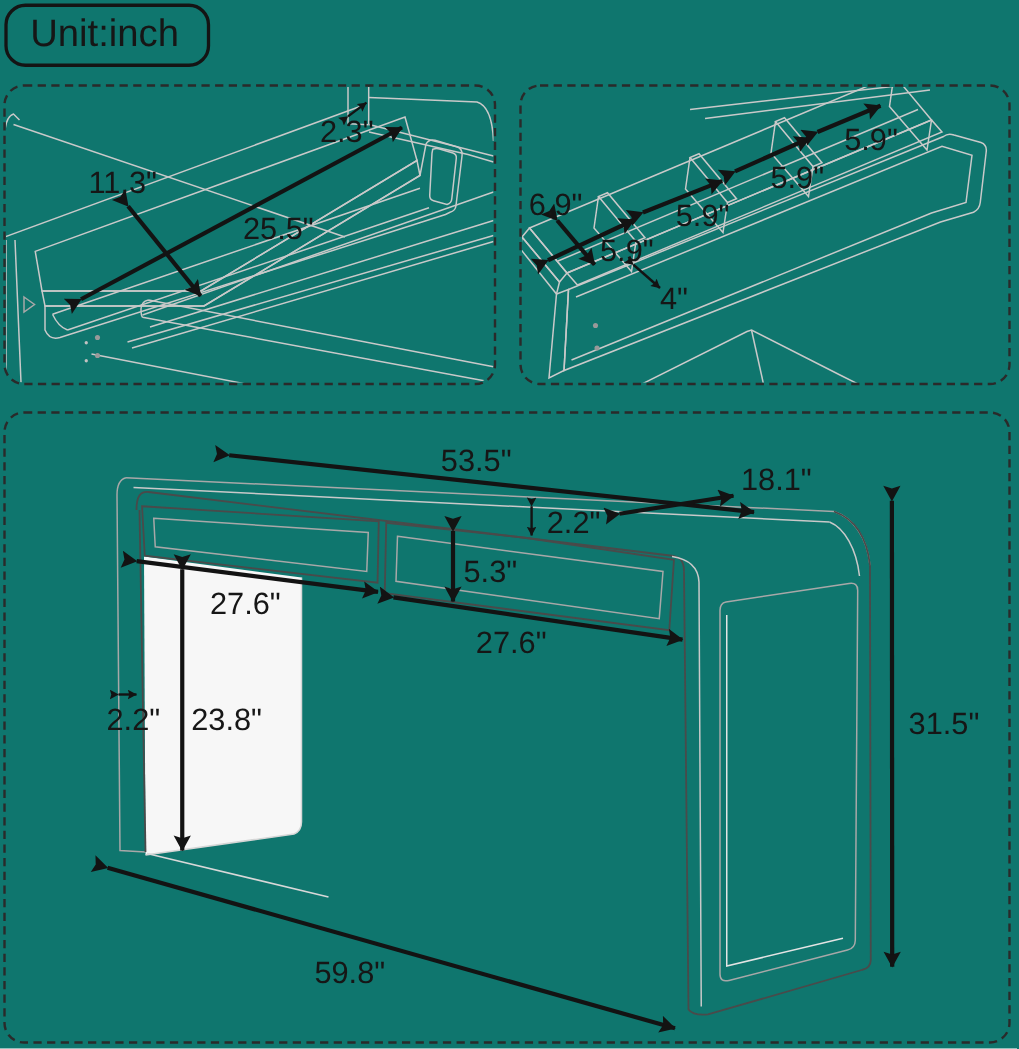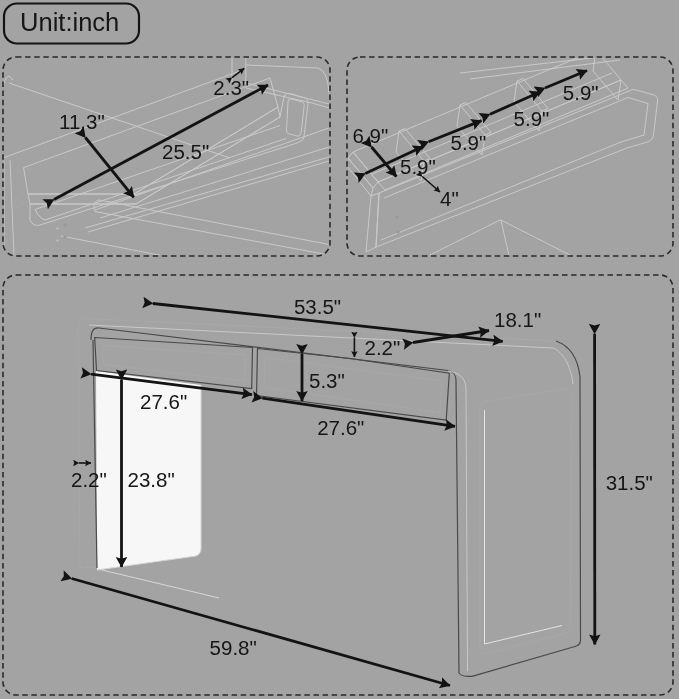--- a/index.html
+++ b/index.html
@@ -1,16 +1,16 @@
 <!DOCTYPE html>
 <html><head>
 <meta charset="utf-8">
 <style>
 html,body{margin:0;padding:0;background:#fff;}
-#wrap{position:relative;width:679px;height:699px;background:#a3a3a3;overflow:hidden;}
+#wrap{position:relative;width:679px;height:699px;background:#0f766e;overflow:hidden;}
 svg{position:absolute;left:0;top:0;}
 text{font-family:"Liberation Sans",sans-serif;fill:#161616;}
 .lbl{font-size:20.5px;}
 .faint{stroke:#c9c9c9;fill:none;stroke-width:1;}
 .med{stroke:#a8a8a8;fill:none;stroke-width:1;}
 .dark{stroke:#4a4a4a;fill:none;stroke-width:1.2;}
 .arr{stroke:#131313;stroke-width:2.8;fill:none;}
 .arrs{stroke:#131313;stroke-width:1.6;fill:none;}
 </style>
 </head>

